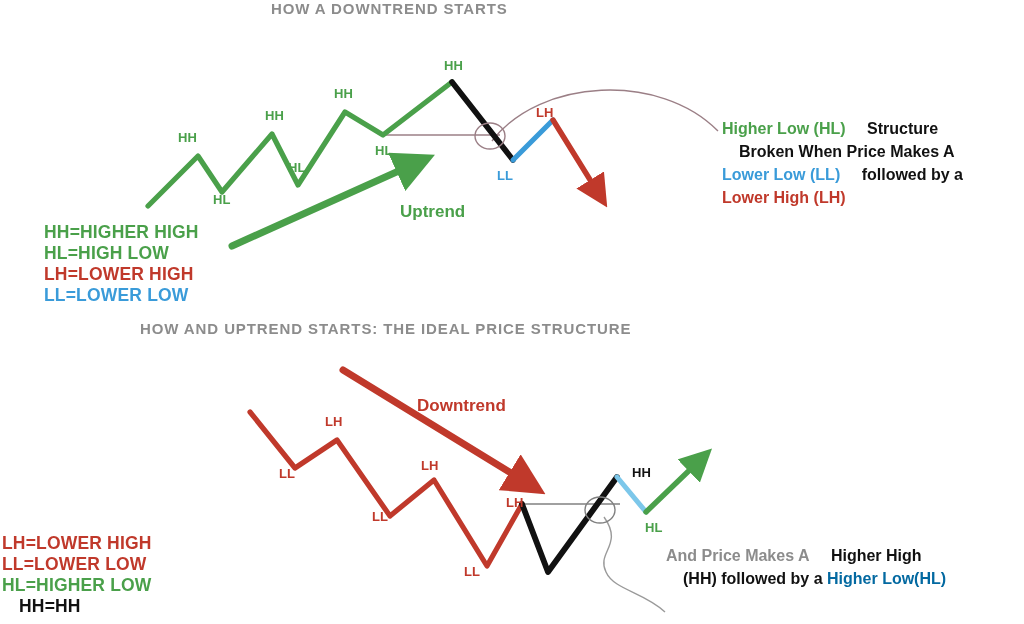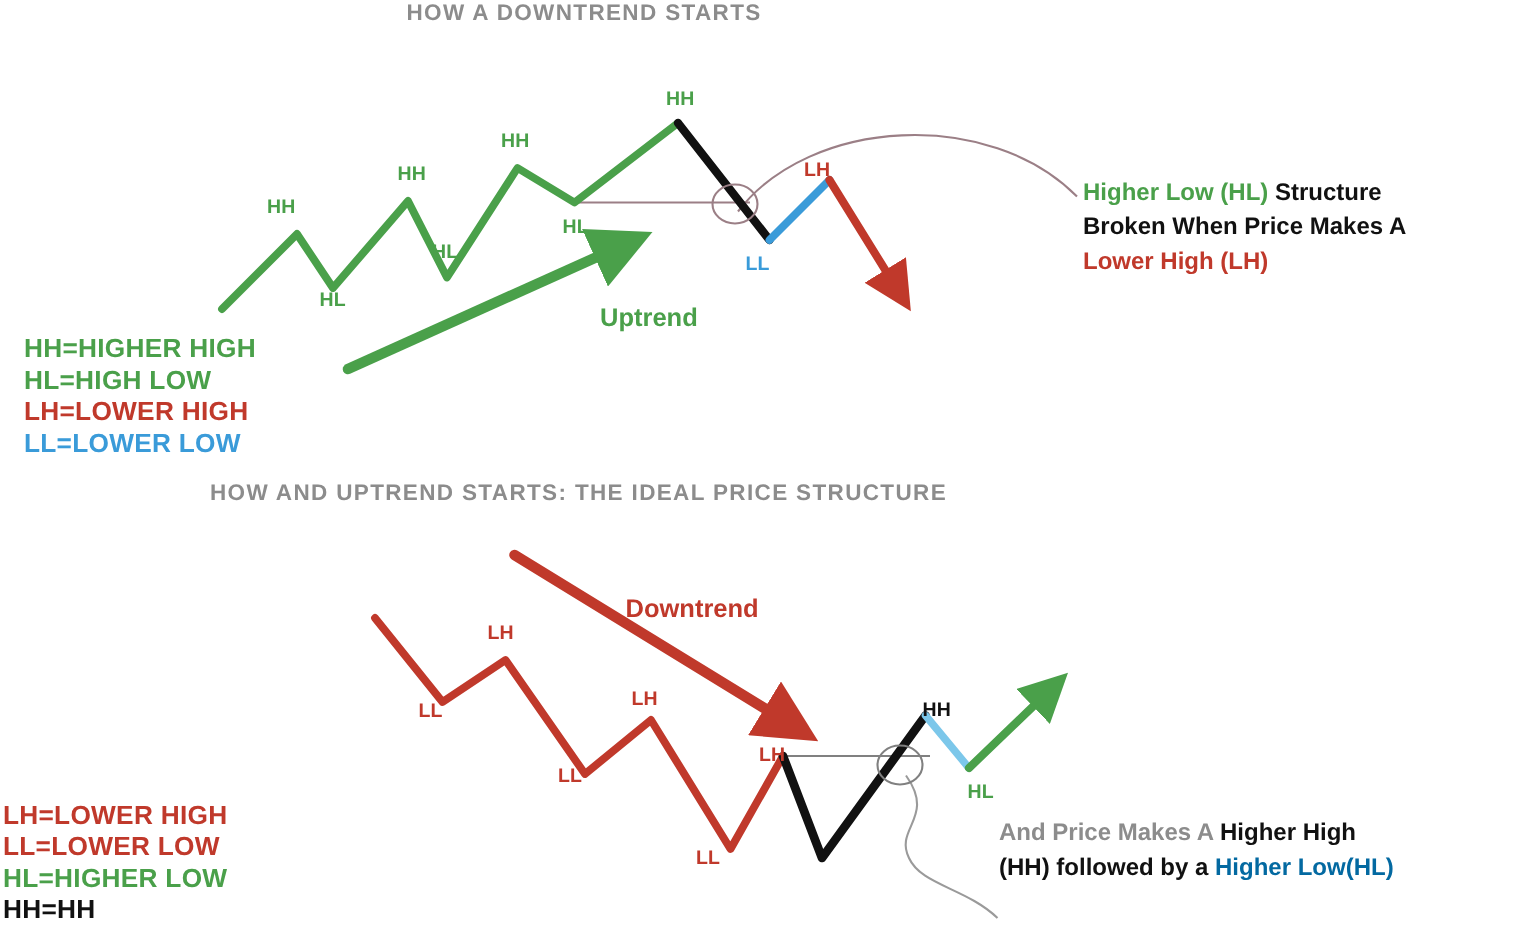--- a/index.html
+++ b/index.html
@@ -53,21 +53,21 @@
     position: absolute;
     white-space: nowrap;
   }
   .legend-line {
     font-weight: bold;
     font-size: 17.5px;
     letter-spacing: 0.01em;
     line-height: 21px;
     white-space: nowrap;
   }
-  #legend-top { left: 16px; top: 222px; }
+  #legend-top { left: 44px; top: 222px; }
   #legend-bottom { left: 2px; top: 533px; }
   .note {
     position: absolute;
     white-space: nowrap;
   }
   .note-line {
     font-weight: bold;
     font-size: 16px;
     line-height: 23px;
     white-space: nowrap;
@@ -78,21 +78,21 @@
     position: absolute;
     font-weight: bold;
     font-size: 17px;
     white-space: nowrap;
   }
   #uptrend-word { left: 366px; top: 202px; margin-left: 34px; }
   #downtrend-word { left: 417px; top: 396px; }
   .c-green { color: #4aa04a; }
   .c-red   { color: #c0392b; }
   .c-blue  { color: #3a9bd9; }
-  .c-black { color: #111111; }
+  .c-black { color: #111111; margin-left: 17px; }
   .c-gray  { color: #8c8c8c; }
   .c-green-light { color: #0369a1; }
 </style>
 </head>
 <body>
 
 <div id="stage">
 
   <svg class="diagram" viewBox="0 0 1024 624">
     <defs>
@@ -180,20 +180,21 @@
   <div class="legend" id="legend-bottom">
       <div class="legend-line c-red">LH=LOWER HIGH</div>
       <div class="legend-line c-red">LL=LOWER LOW</div>
       <div class="legend-line c-green">HL=HIGHER LOW</div>
       <div class="legend-line c-black">HH=HH</div>
     </div>
 
   <div class="note" id="note-top">
       <div class="note-line"><span class="c-green">Higher Low (HL)</span><span class="c-black"> Structure</span></div>
       <div class="note-line"><span class="c-black">Broken When Price Makes A</span></div>
+      <div class="note-line"><span class="c-blue">Lower Low (LL)</span><span class="c-black"> followed by a</span></div>
       <div class="note-line"><span class="c-red">Lower High (LH)</span></div>
     </div>
   <div class="note" id="note-bottom">
       <div class="note-line"><span class="c-gray">And Price Makes A</span><span class="c-black"> Higher High</span></div>
       <div class="note-line"><span class="c-black">(HH) followed by a</span><span class="c-green-light"> Higher Low(HL)</span></div>
     </div>
 
 </div>
 
 </body></html>

